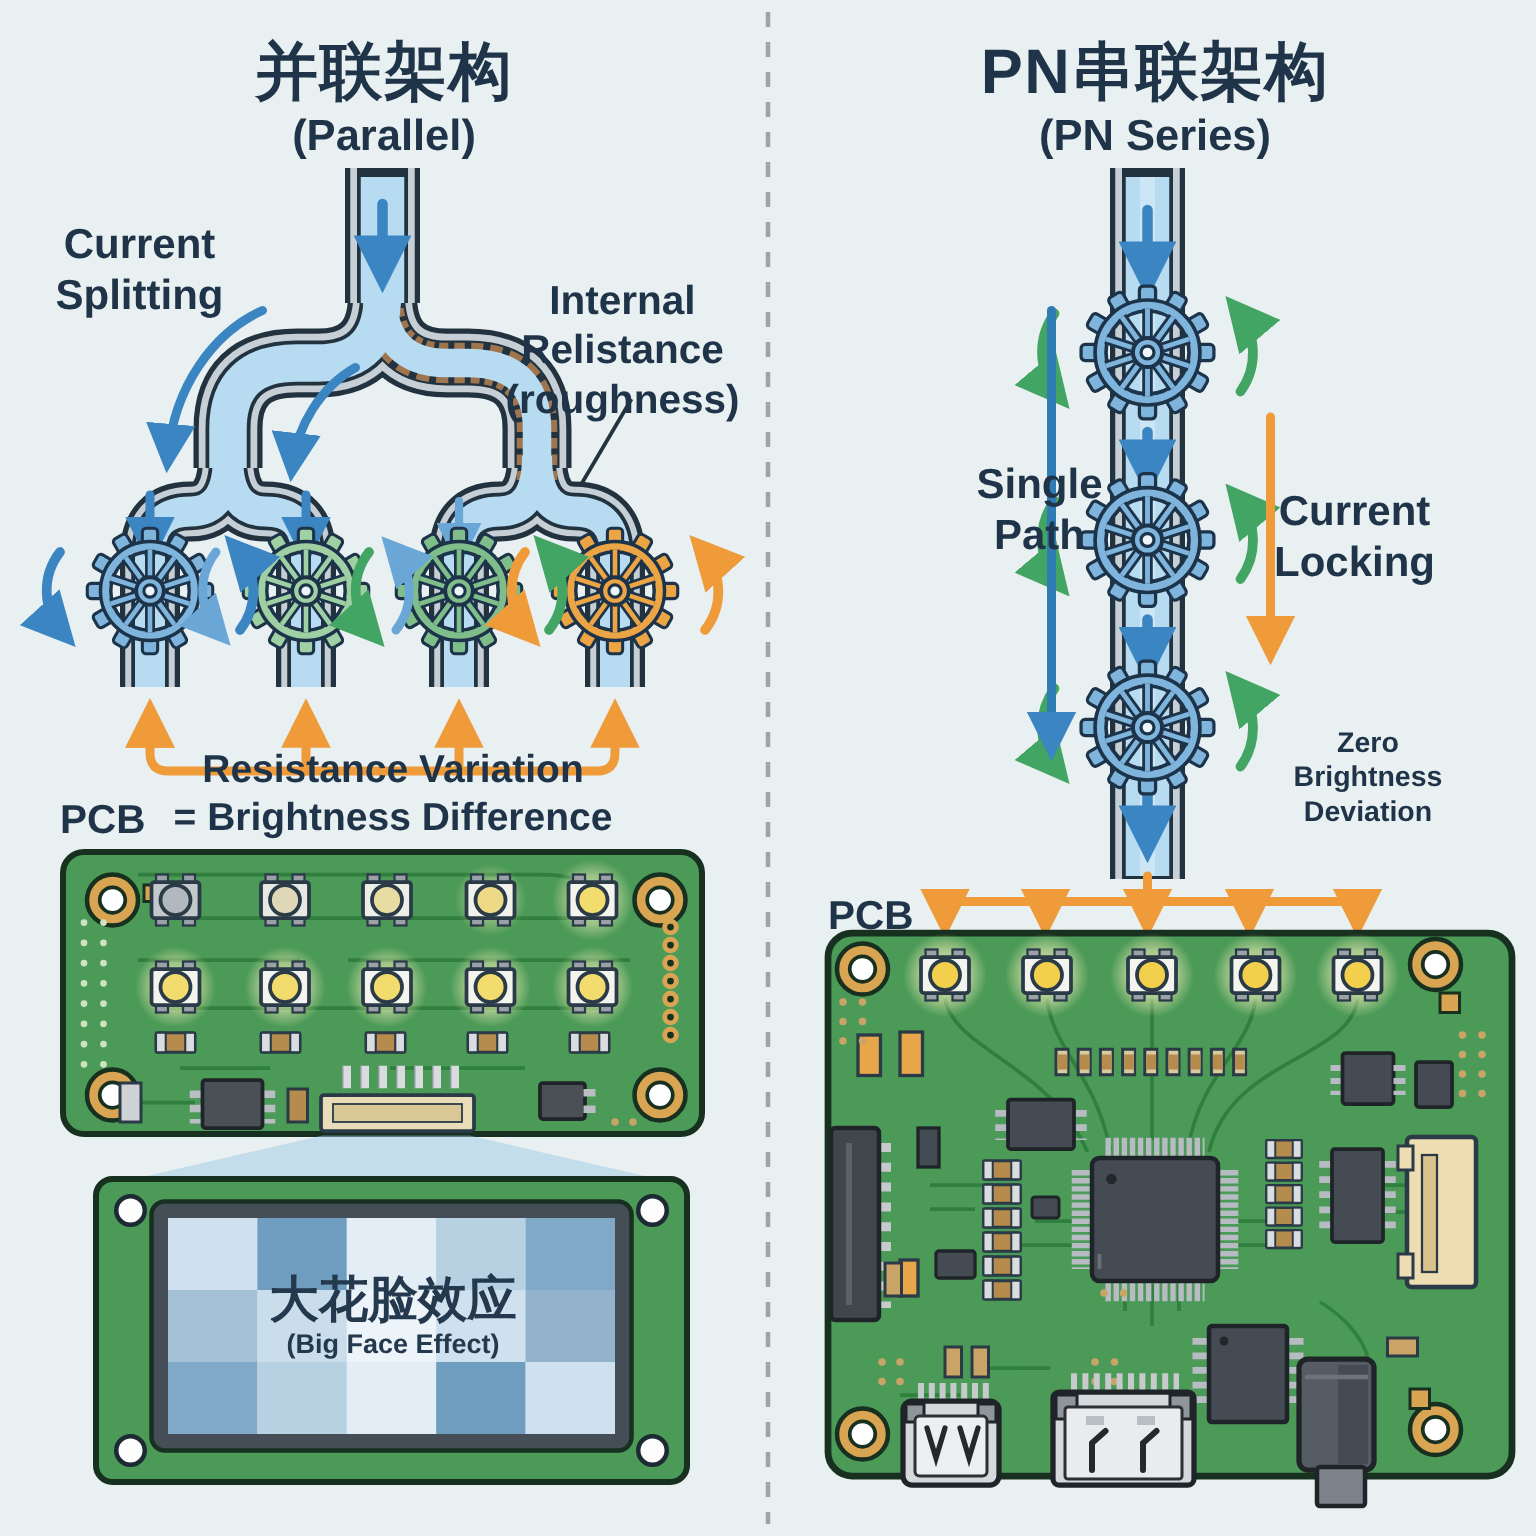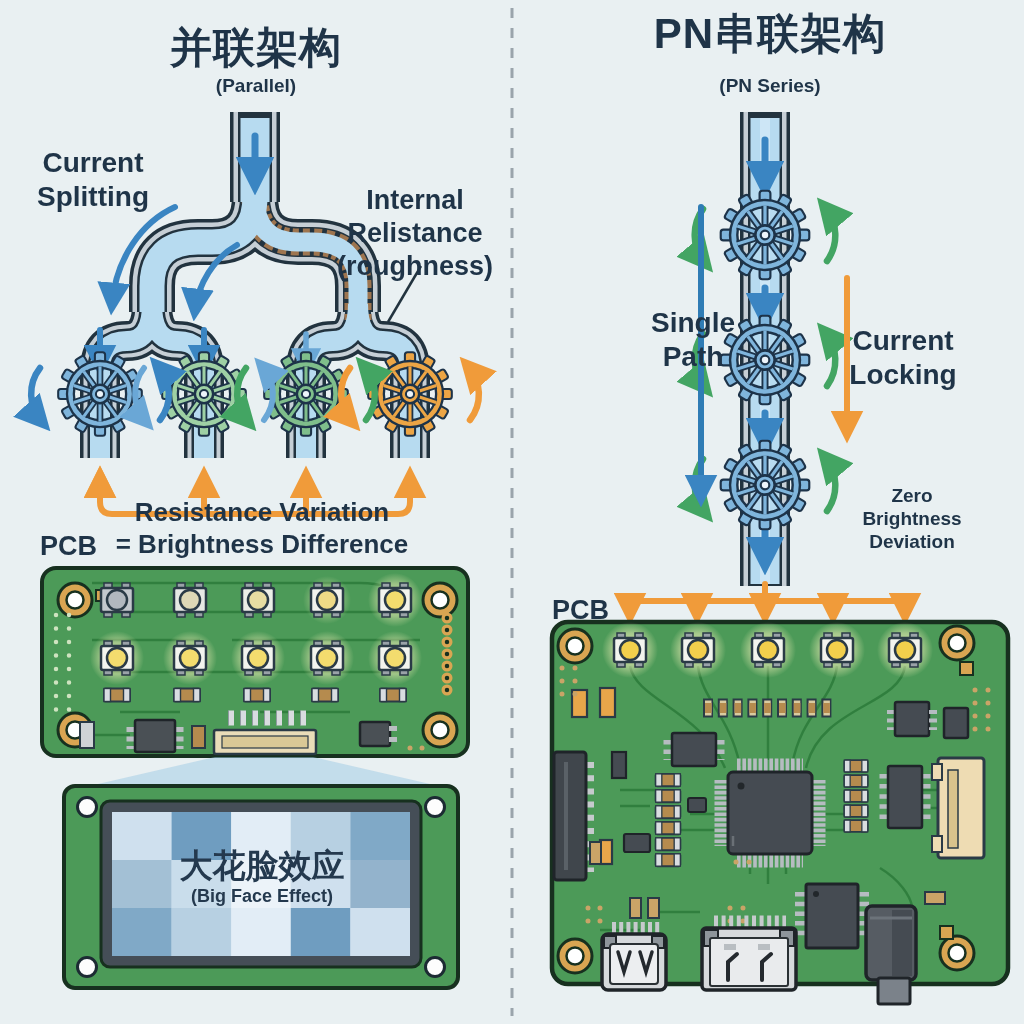--- a/index.html
+++ b/index.html
@@ -3,21 +3,21 @@
 <meta charset="utf-8">
 <style>
   html,body{margin:0;padding:0;}
   #stage{position:relative;width:1024px;height:1024px;background:#e9f0f2;overflow:hidden;
          font-family:"Liberation Sans",sans-serif;}
   svg{position:absolute;left:0;top:0;}
   .lbl{position:absolute;color:#1f3448;white-space:pre-line;text-align:center;
        transform:translateX(-50%);line-height:1.22;font-weight:600;}
   .lbl.left-align{transform:none;text-align:left;}
   .title{font-size:42px;font-weight:700;letter-spacing:1px;}
-  .subtitle{font-size:19px;font-weight:600;}
+  .subtitle{font-size:29px;font-weight:600;}
   .note{font-size:28px;}
   .note-sm{font-size:26px;}
   .pcb-tag{font-size:27px;font-weight:600;}
   .screen-title{font-size:33px;font-weight:700;color:#24394e;}
   .screen-sub{font-size:18px;font-weight:600;color:#24394e;}
   
   .teeth use{fill:currentColor;stroke:#1d3349;stroke-width:2;}
   .ring-dark{fill:none;stroke:#1d3349;stroke-width:9;}
   .ring-col{fill:none;stroke:currentColor;stroke-width:4.5;}
   .spokes-dark use{stroke:#1d3349;stroke-width:6.5;}
@@ -520,21 +520,21 @@
 Splitting</div>
 <div class="lbl note" style="left:415px;top:184px;font-size:27px;">Internal
 Relistance
 (roughness)</div>
 <div class="lbl note-sm" style="left:262px;top:497px;">Resistance Variation
 = Brightness Difference</div>
 <div class="lbl pcb-tag left-align" style="left:40px;top:530px;">PCB</div>
 <div class="lbl screen-title" style="left:262px;top:846px;">大花脸效应</div>
 <div class="lbl screen-sub" style="left:262px;top:886px;">(Big Face Effect)</div>
 
-<div class="lbl title" style="left:770px;top:8px;">PN串联架构</div>
+<div class="lbl title" style="left:770px;top:22px;">PN串联架构</div>
 <div class="lbl subtitle" style="left:770px;top:74px;">(PN Series)</div>
 <div class="lbl note" style="left:657px;top:306px;margin-left:36px;">Single
 Path</div>
 <div class="lbl note" style="left:903px;top:324px;">Current
 Locking</div>
 <div class="lbl note" style="left:912px;top:484px;font-size:19px;">Zero
 Brightness
 Deviation</div>
 <div class="lbl pcb-tag left-align" style="left:552px;top:594px;">PCB</div>
 

